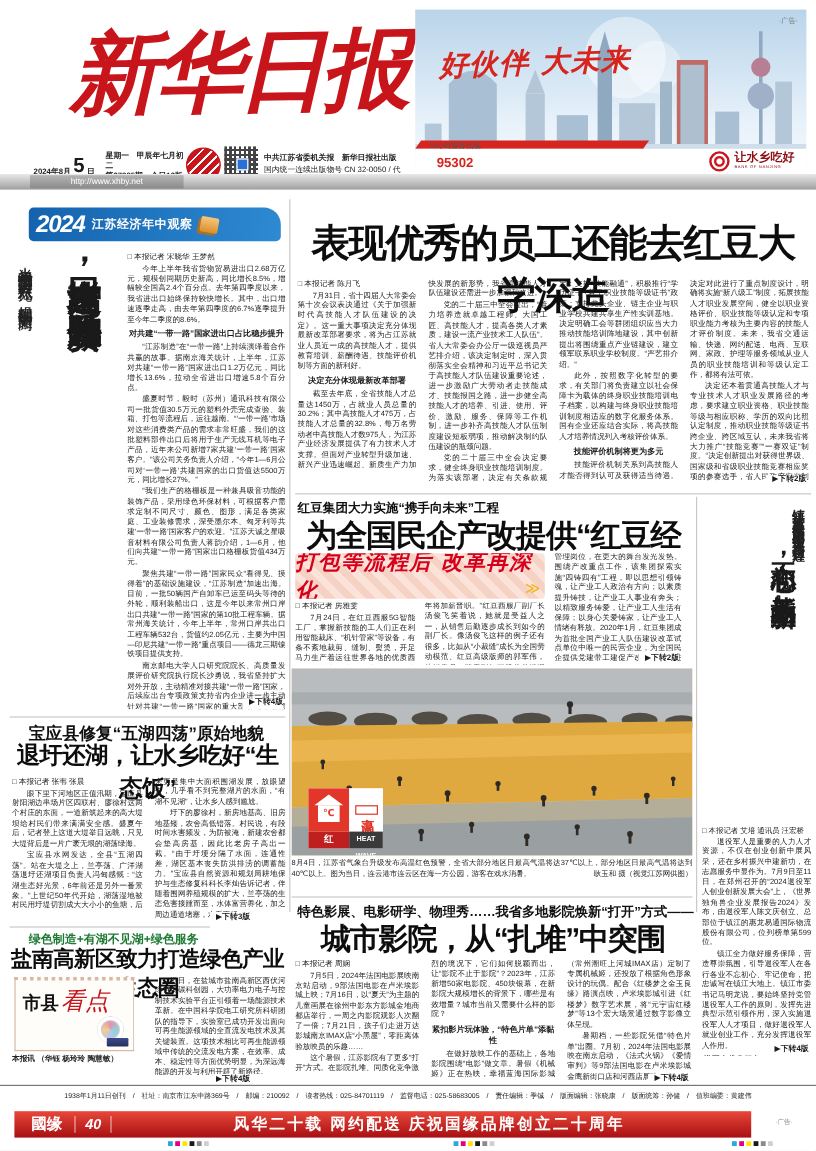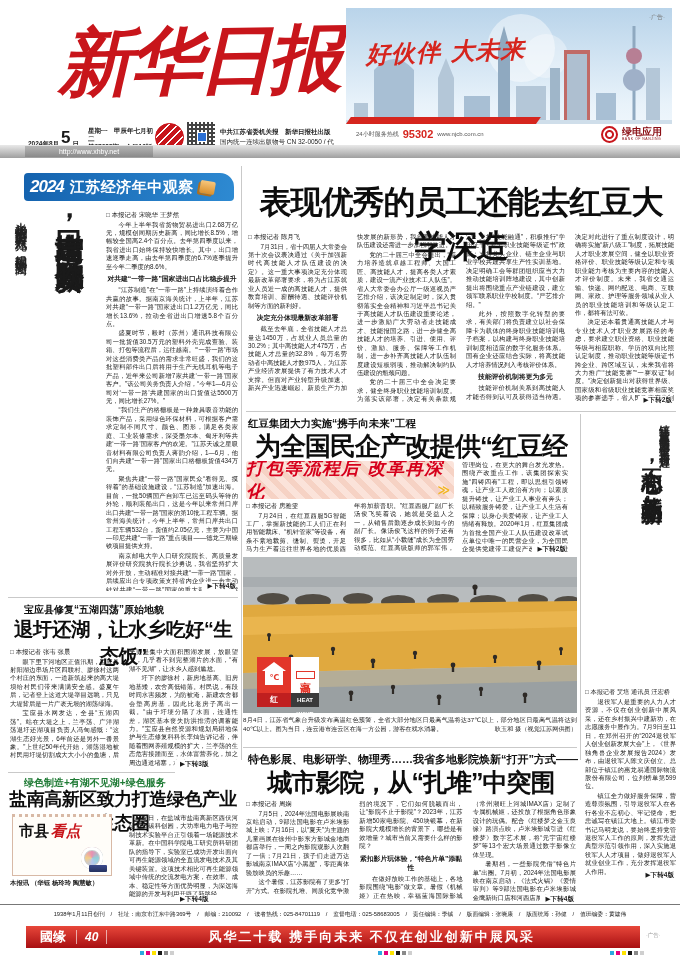--- a/index.html
+++ b/index.html
@@ -28,21 +28,21 @@
   
   .top-ad{left:346px;top:8px;width:326px;height:136px;overflow:hidden;
     background:linear-gradient(#b9d4ea,#e8f2fa 70%,#f4f9fd);}
   .ad-slogan{left:20px;top:28px;font-size:24px;font-weight:bold;font-style:italic;
     color:#d6251e;transform:rotate(-2deg);letter-spacing:1px;font-family:"DejaVu Serif",serif;}
   .ad-tag{top:5px;right:7px;font-size:6px;color:#777;}
   .ad-redstripe{left:0;bottom:20px;width:190px;height:7px;background:#d6251e;
     transform:skewX(-35deg);transform-origin:bottom left;}
   .ad-bottom{left:0;bottom:0;width:326px;height:20px;background:#fff;display:flex;
     align-items:center;justify-content:space-between;padding:0 10px;box-sizing:border-box;}
-  .hotline{font-size:6px;color:#555;display:flex;align-items:center;gap:4px;}
+  .hotline{font-size:6px;color:#555;display:flex;align-items:center;gap:4px;flex-direction:column;}
   .hotline b{font-size:11px;color:#d6251e;}
   .banklogo{display:flex;align-items:center;gap:4px;}
   .bank-flower{width:13px;height:13px;border-radius:50%;border:2.5px solid #c8151b;
     background:radial-gradient(circle,#fff 2px,#c8151b 3px 4px,#fff 5px);}
   .bank-cn{font-size:10px;font-weight:bold;color:#8c1016;line-height:10px;}
   .bank-en{font-size:3.5px;color:#8c1016;letter-spacing:.5px;}
   
   .vline{width:1px;background:#c9c9c9;}
   .hline{height:1px;background:#c9c9c9;}
   
@@ -54,39 +54,39 @@
   p.sub{font-weight:bold;text-align:center;text-indent:0!important;font-size:6.8px;margin:3px 0!important;}
   .byline{font-size:6.4px;color:#222;margin:1px 0 3px;text-indent:0!important;}
   .jump{position:absolute;right:2px;bottom:0;font-size:6.6px;font-weight:bold;background:#fff;padding-left:5px;}
   .cols2{column-count:2;column-gap:10px;}
   .cols3{column-count:3;column-gap:10px;}
   .cols4{column-count:4;column-gap:10px;}
   
   .eco-banner{left:24px;top:173px;width:210px;height:28px;border-radius:4px 14px 4px 4px;
     background:linear-gradient(100deg,#1462ae,#2e8ad2);display:flex;align-items:center;
     padding:0 6px;box-sizing:border-box;color:#fff;gap:6px;}
-  .eco-year{font-size:17px;font-weight:bold;font-style:italic;letter-spacing:-1px;}
-  .eco-title{font-size:15px;font-weight:bold;letter-spacing:.5px;}
+  .eco-year{font-size:20px;font-weight:bold;font-style:italic;letter-spacing:-1px;}
+  .eco-title{font-size:10px;font-weight:bold;letter-spacing:.5px;}
   .eco-icon{width:15px;height:13px;border-radius:2px;transform:rotate(10deg);
     background:linear-gradient(#f7c77d,#d98f2b);box-shadow:-2px 2px 0 #b06f1c;}
   .vsubtitle{left:10px;top:212px;width:22px;height:380px;writing-mode:vertical-rl;
     font-size:12.5px;letter-spacing:1px;color:#222;line-height:22px;}
   .vheadline1{left:36px;top:210px;width:66px;height:382px;writing-mode:vertical-rl;
     font-size:29px;font-weight:bold;line-height:64px;text-align:justify;letter-spacing:0;}
   .a1body{left:106px;top:211px;width:132px;height:380px;}
-  .a2kicker{left:24px;top:603px;font-size:10px;}
+  .a2kicker{left:24px;top:603px;font-size:14px;}
   .a2head{left:8px;top:616px;width:230px;font-size:19.5px;text-align:center;}
   .a2body{left:10px;top:648px;width:228px;height:120px;}
   .a3kicker{left:24px;top:776px;font-size:10px;color:#1e7a34;font-weight:bold;}
   .a3head{left:8px;top:787px;width:230px;font-size:18px;text-align:center;}
   .a3body{left:10px;top:814px;width:228px;height:90px;}
   .sxkd-box{width:100px;height:62px;border:1px solid #d8b9a6;border-top:3px dotted #d8b9a6;
     position:relative;margin:0 4px 3px 2px;background:#fffdf9;padding:4px 6px;box-sizing:border-box;}
   .sxkd-t1{font-size:15px;font-weight:bold;color:#111;}
-  .sxkd-t2{font-size:15px;font-weight:bold;font-style:italic;color:#c8151b;
+  .sxkd-t2{font-size:20px;font-weight:normal;font-style:italic;color:#c8151b;
     font-family:"DejaVu Serif",serif;}
   .disc{position:absolute;right:8px;bottom:6px;width:22px;height:22px;border-radius:50%;
     background:conic-gradient(#e98fb1,#8fd2d8,#b8c6ee,#f3d08c,#e98fb1);
     box-shadow:inset 0 0 0 3px #fff,inset 0 0 0 4px #ccc;}
   .disc-book{position:absolute;right:4px;bottom:3px;width:18px;height:7px;border-radius:1px;
     background:linear-gradient(#3b4a8c,#25315e);}
   
   .skillkicker{left:250px;top:167px;font-size:11.5px;}
   .skillhead{left:246px;top:181px;width:430px;font-size:32px;text-align:center;letter-spacing:-1px;}
   .skillbody{left:248px;top:233px;width:426px;height:172px;}
@@ -128,21 +128,21 @@
   .cinbody{left:246px;top:800px;width:330px;height:104px;}
   
   .rt-vwrap{left:585px;top:416px;width:90px;height:268px;writing-mode:vertical-rl;display:flex;}
   .rt-kicker{font-size:10.5px;font-weight:bold;letter-spacing:2px;line-height:20px;color:#222;}
   .rt-head{font-size:21px;font-weight:bold;line-height:46px;letter-spacing:1px;}
   .rt-byline{left:585px;top:688px;width:92px;font-size:6.2px;color:#222;}
   .rt-body{left:585px;top:698px;width:91px;height:182px;}
   
   .footer{left:0;top:904px;width:680px;height:18px;border-top:1px solid #777;
     font-size:5.8px;line-height:18px;text-align:center;color:#222;}
-  .gy-ad{left:26px;top:926px;width:614px;height:22px;display:flex;align-items:center;
+  .gy-ad{left:12px;top:926px;width:614px;height:22px;display:flex;align-items:center;
     background:linear-gradient(#e8473a,#a80f12);color:#fff;padding:0 14px;box-sizing:border-box;gap:10px;}
   .gy-brand{font-size:13px;font-weight:bold;font-family:"DejaVu Serif",serif;}
   .gy-20{font-size:12px;font-style:italic;font-weight:bold;border-right:1px solid rgba(255,255,255,.6);
     border-left:1px solid rgba(255,255,255,.6);padding:0 8px;}
   .gy-slogan{font-size:13px;font-weight:bold;letter-spacing:2px;flex:1;text-align:center;}
   .gy-tag{left:646px;top:932px;font-size:5.5px;color:#999;}
   .regdots{position:absolute;top:951px;display:flex;gap:2px;}
   .regdots i{width:4px;height:4px;display:block;}
   .c1{background:#2aa9e0}.c2{background:#e6007e}.c3{background:#ffe500}
   .c4{background:#1a1a1a}.c5{background:#8a8a8a}.c6{background:#cfcfcf}
@@ -203,21 +203,21 @@
     <div class="abs ad-redstripe"></div>
     <div class="abs ad-bottom">
       <div class="hotline">
         <span>24小时服务热线</span>
         <b>95302</b>
         <span>www.njcb.com.cn</span>
       </div>
       <div class="banklogo">
         <span class="bank-flower"></span>
         <span>
-          <div class="bank-cn">绿电应用</div>
+          <div class="bank-cn">让水乡吃好</div>
           <div class="bank-en">BANK OF NANJING</div>
         </span>
       </div>
     </div>
   </div>
 
   <div class="abs vline" style="left:241px;top:166px;height:737px;"></div>
   <div class="abs vline" style="left:580px;top:414px;height:489px;"></div>
   <div class="abs hline" style="left:8px;top:597px;width:230px;"></div>
   <div class="abs hline" style="left:8px;top:772px;width:230px;"></div>
@@ -404,21 +404,21 @@
     <p class="sub">搭平台优化服务，奏响创业就业“圆梦曲”</p>
 
     <span class="jump">▶下转4版</span>
   </div>
 
   <div class="abs footer">1938年1月11日创刊　/　社址：南京市江东中路369号　/　邮编：210092　/　读者热线：025-84701119　/　监督电话：025-58683005　/　责任编辑：季铖　/　版面编辑：张晓康　/　版面统筹：孙健　/　值班编委：黄建伟</div>
 
   <div class="abs gy-ad">
     <span class="gy-brand">國缘</span>
     <span class="gy-20">40</span>
-    <span class="gy-slogan">风华二十载  携手向未来  不仅在创业创新中展风采</span>
+    <span class="gy-slogan">风华二十载  网约配送  庆祝国缘品牌创立二十周年</span>
   </div>
   <div class="abs gy-tag">·广告·</div>
 
   <div class="regdots" style="left:140px;">
     <i class="c1"></i>
       <i class="c2"></i>
       <i class="c3"></i>
       <i class="c4"></i>
       <i class="c5"></i>
       <i class="c6"></i>

